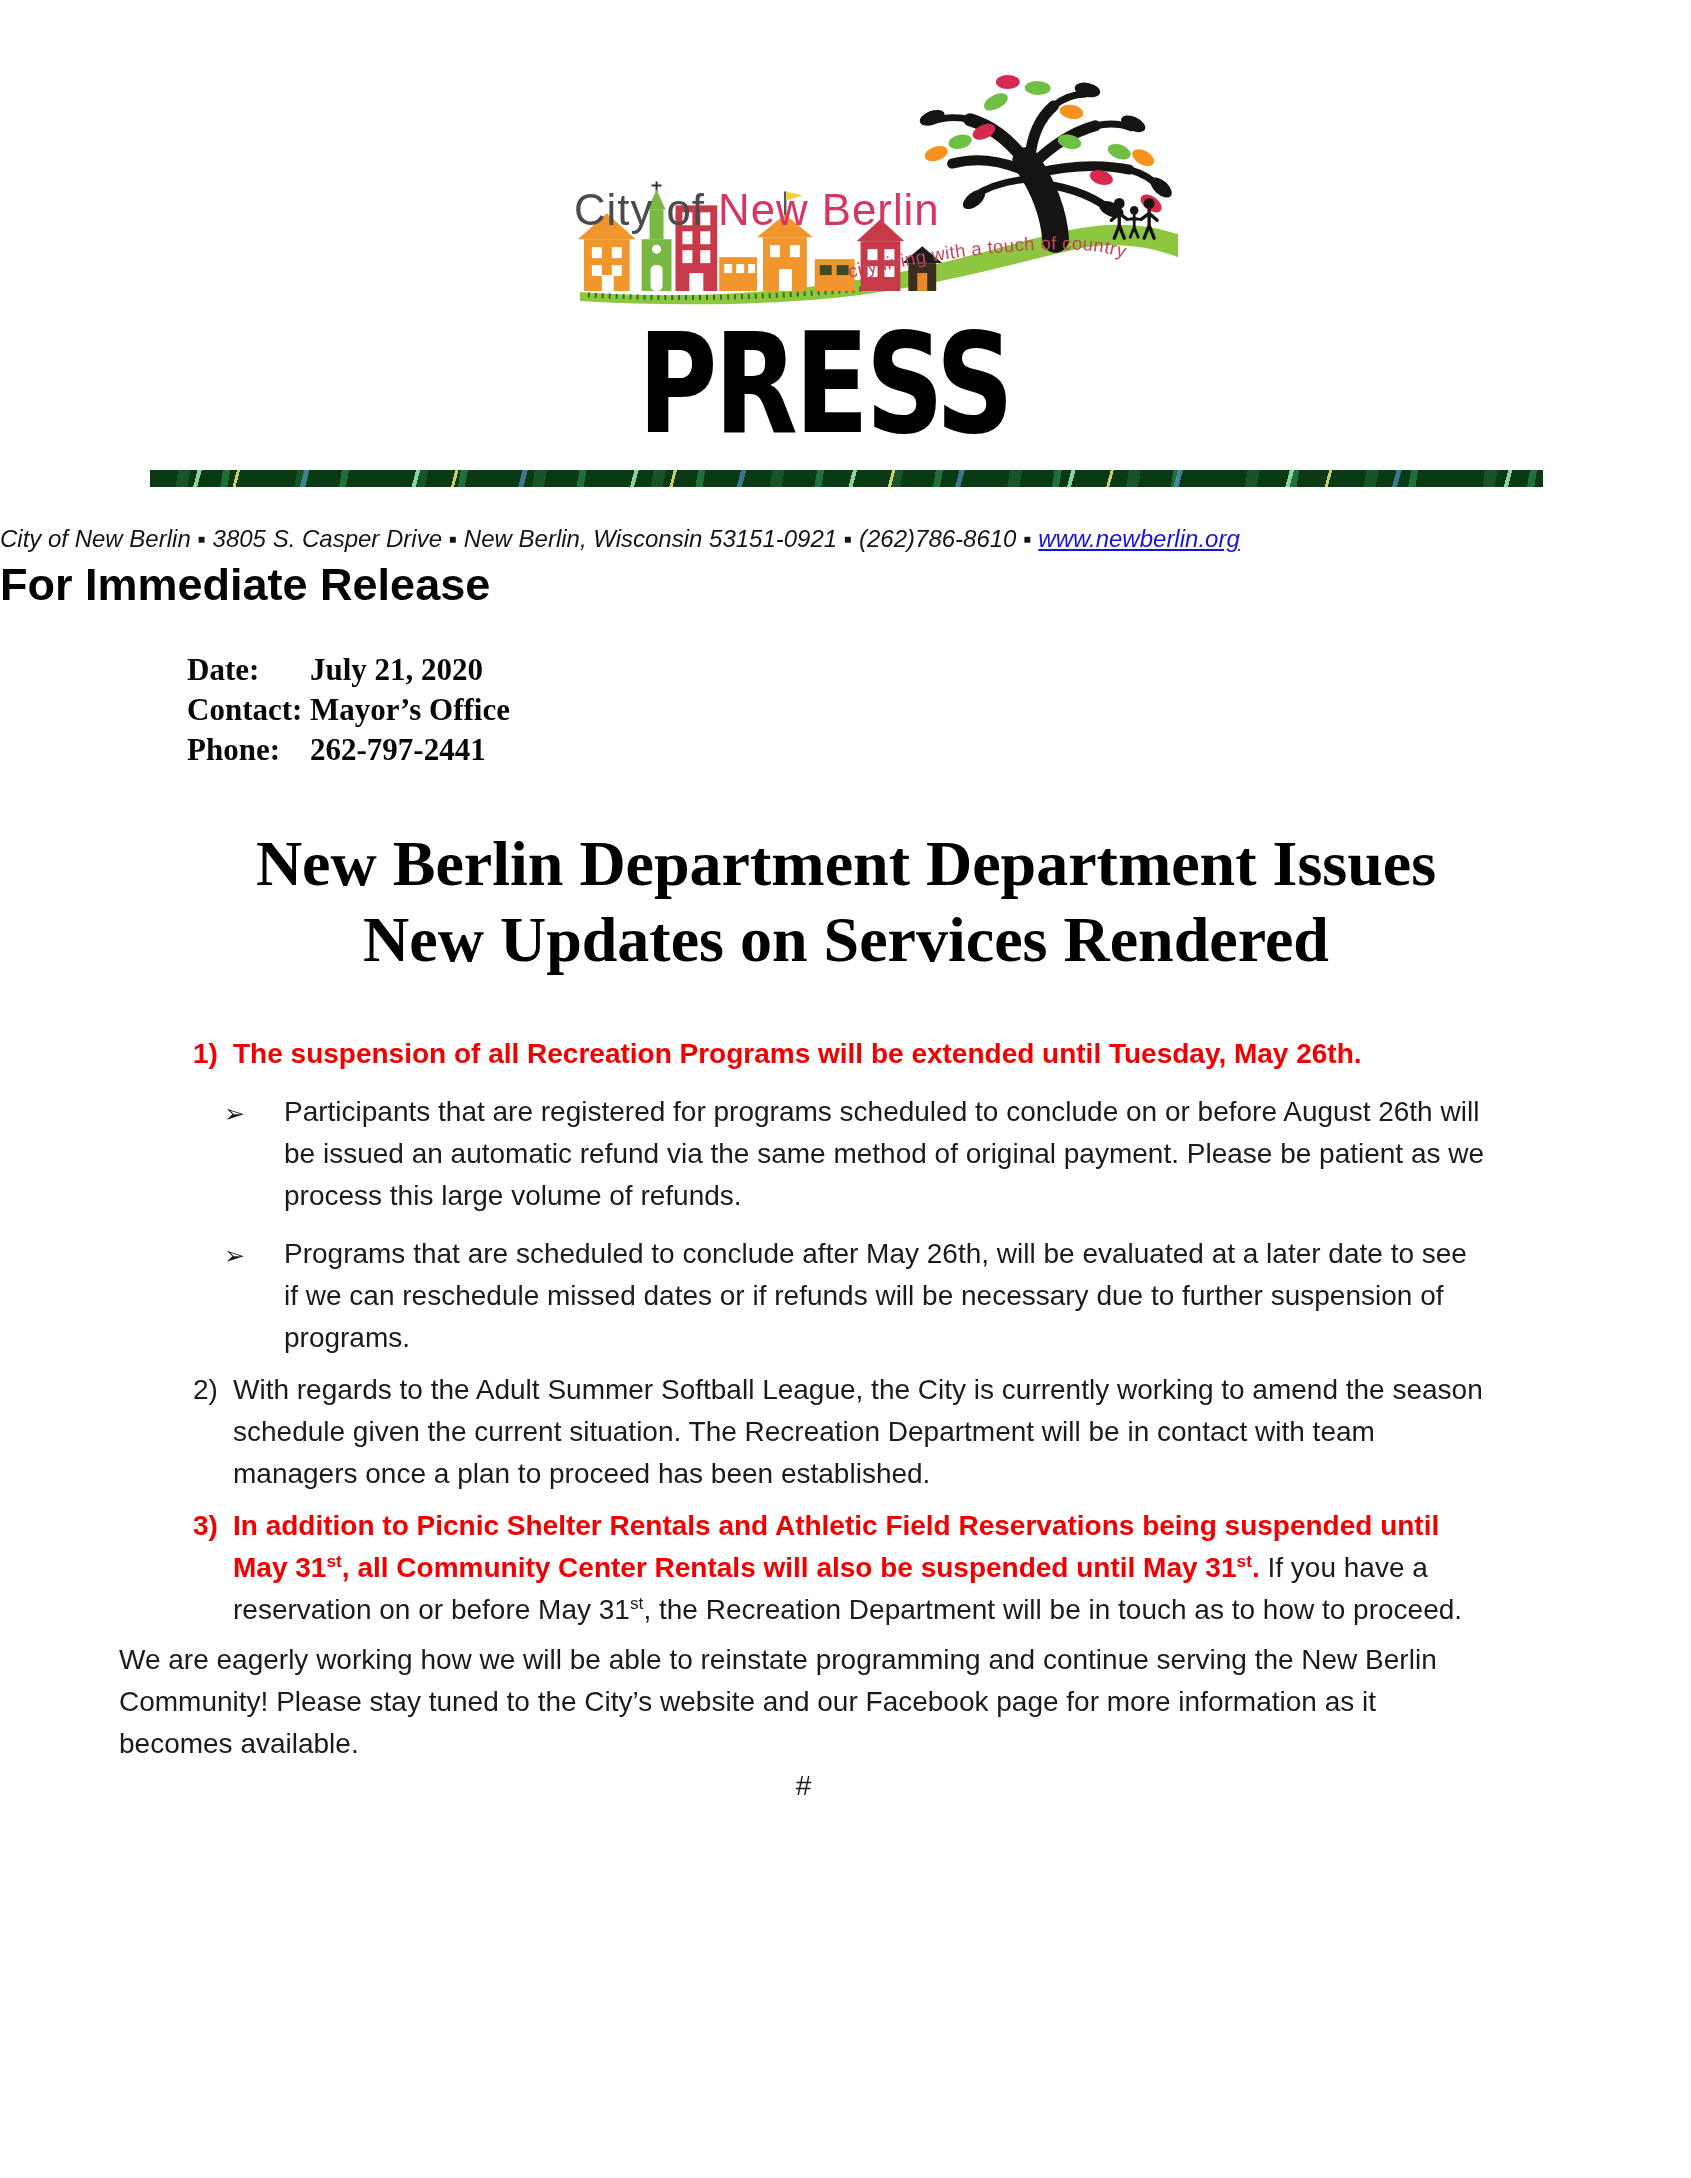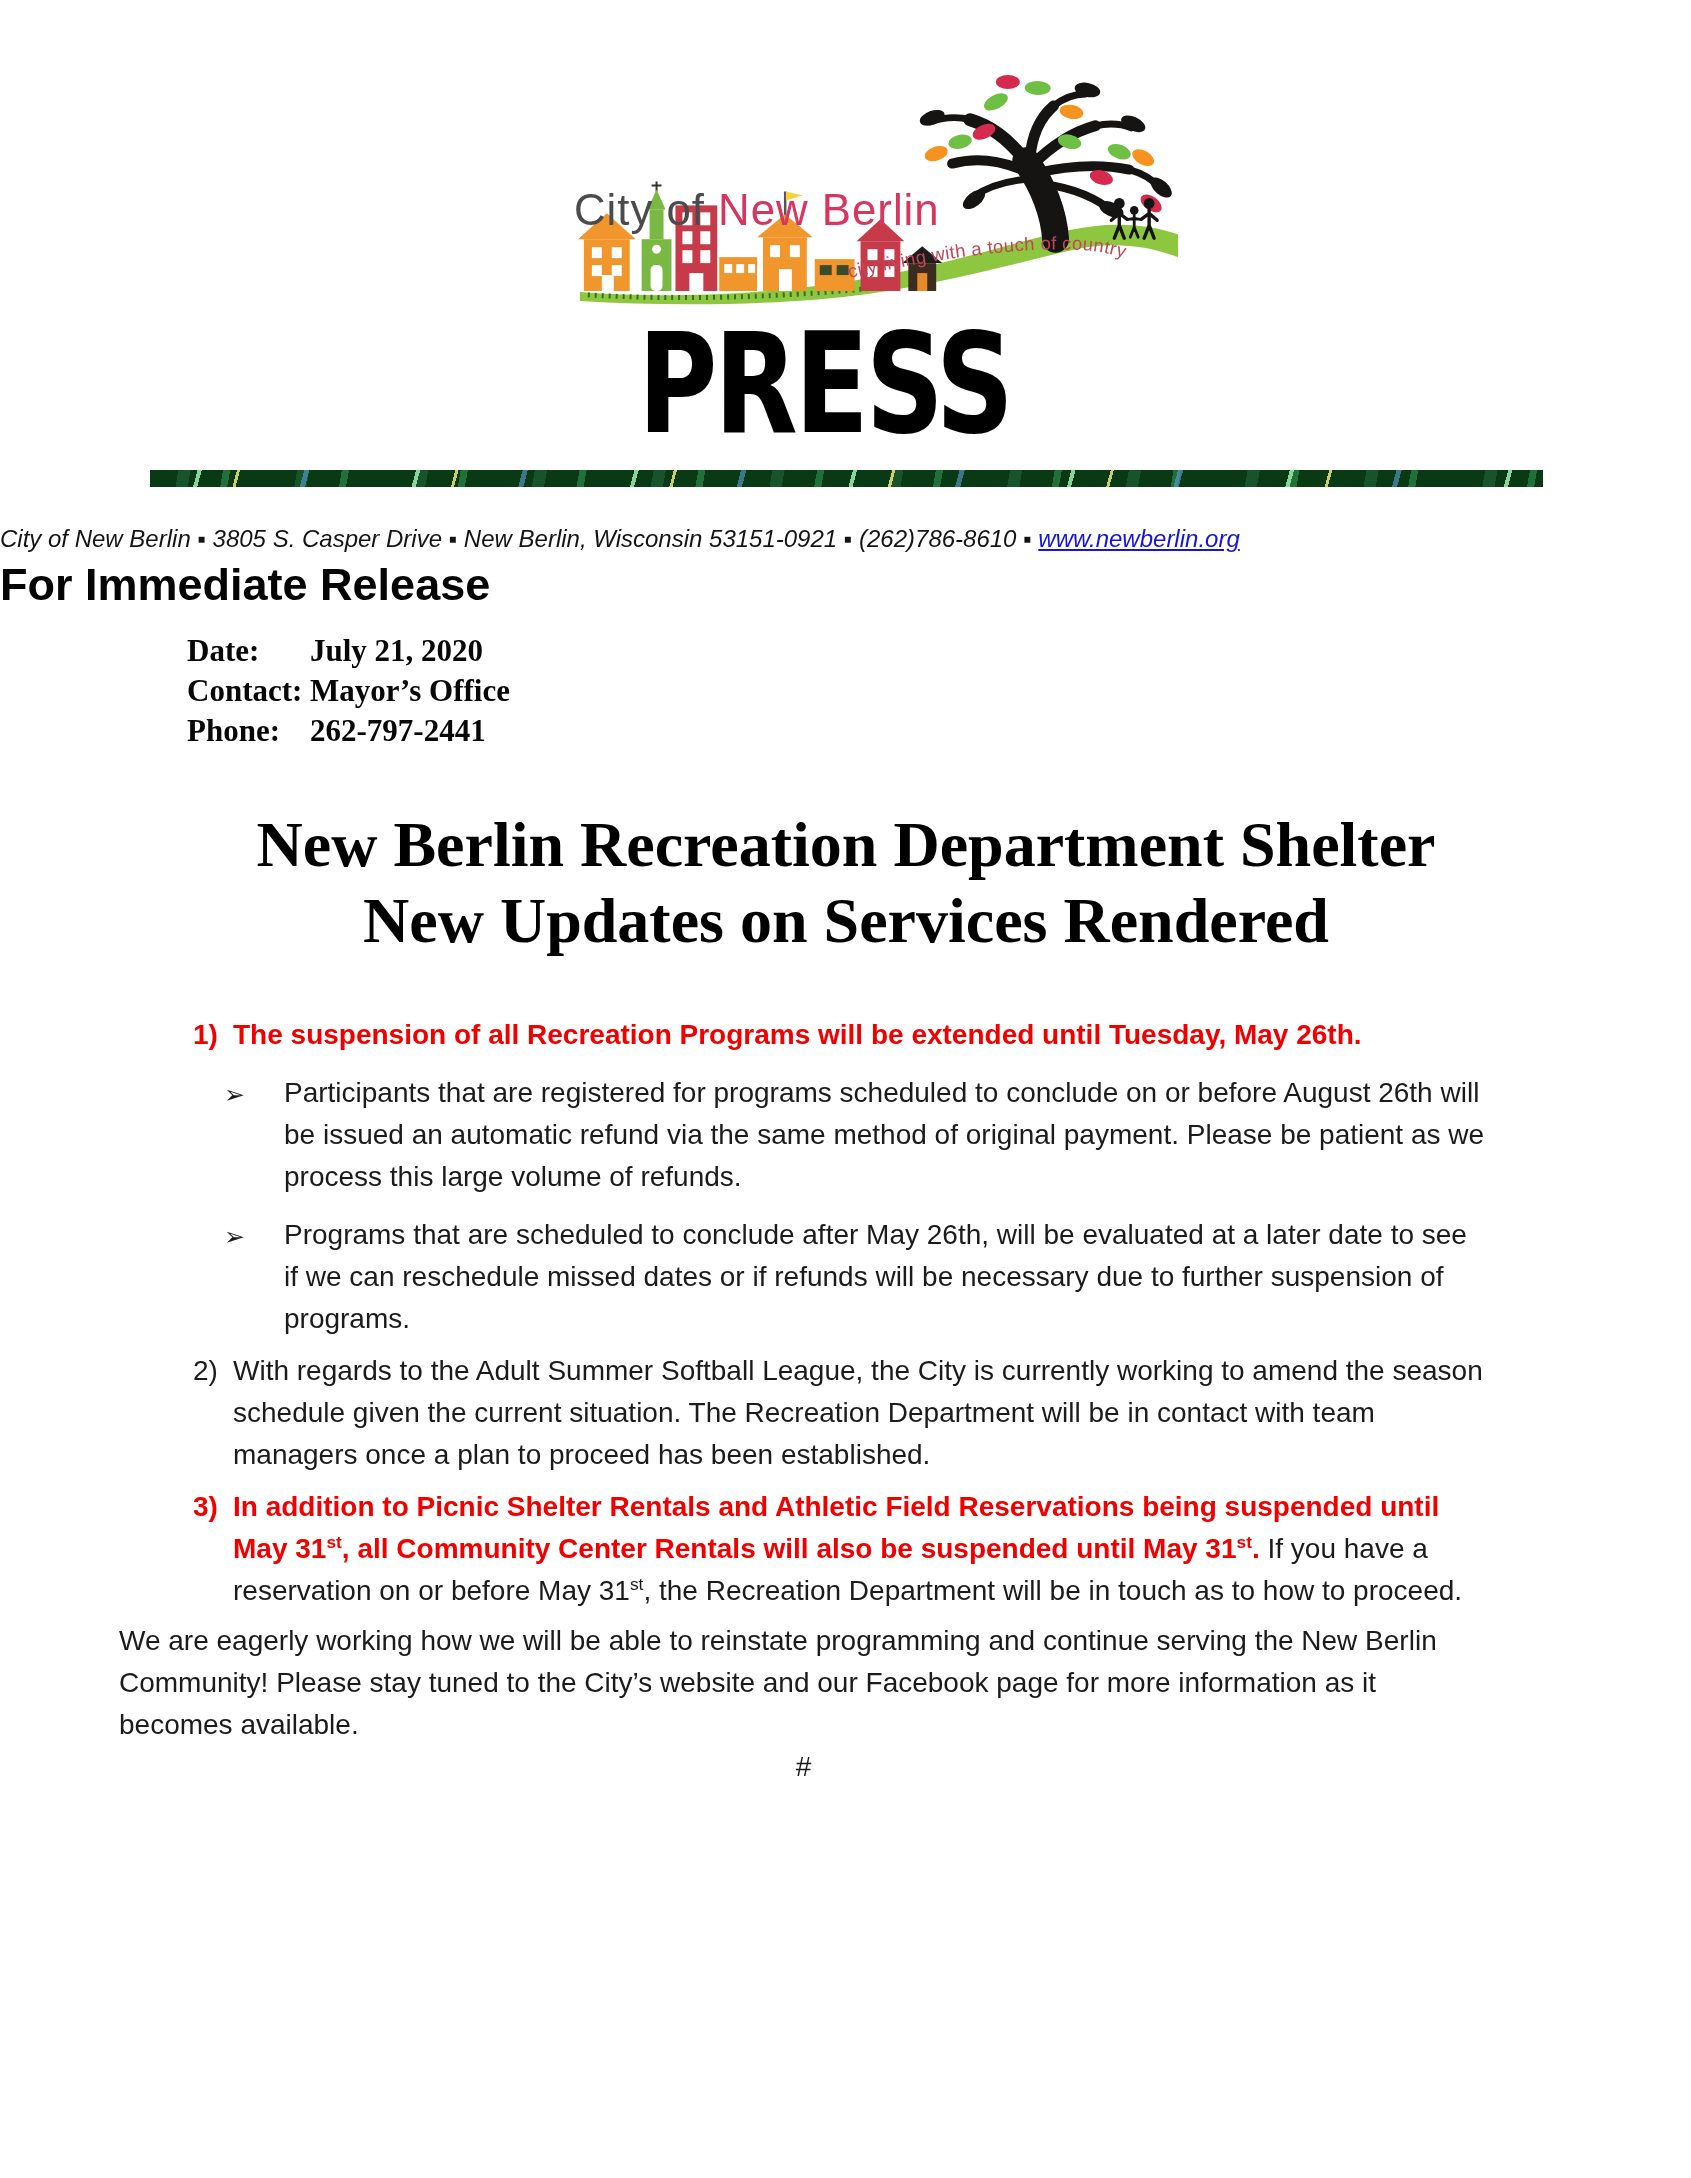--- a/index.html
+++ b/index.html
@@ -42,21 +42,21 @@
         #0a3a14 0 28px, #17542a 28px 40px, #0a3a14 40px 72px,
         #20703a 72px 79px, #0a3a14 79px 117px);
   }
 
   
   .contact-line { margin-top:38px; text-align:left; font-style:italic; font-size:24px; color:#141414; }
   .contact-line a { color:#1414dd; text-decoration:underline; }
   .fir { margin-top:6px; text-align:left; font-weight:700; font-size:45px; color:#040404; }
 
   
-  .info-block { margin:20px 0 0 187px; font-family:"Liberation Serif", serif; font-weight:700; font-size:31px; color:#070707; }
+  .info-block { margin:39px 0 0 187px; font-family:"Liberation Serif", serif; font-weight:700; font-size:31px; color:#070707; }
   .info-row { display:flex; line-height:40px; }
   .info-row .label { width:123px; flex:none; }
 
   
   .headline { margin-top:56px; text-align:center; font-family:"Liberation Serif", serif;
               font-weight:700; font-size:64px; line-height:76px; color:#000; }
 
   
   .doc-body { margin:55px 204px 0 119px; font-size:28px; line-height:42px; color:#1b1b1b; }
   .para { margin:0; }
@@ -214,21 +214,21 @@
       <span class="label">Contact:</span>
       <span class="value">Mayor’s Office</span>
     </div>
     <div class="info-row">
       <span class="label">Phone:</span>
       <span class="value">262-797-2441</span>
     </div>
   </div>
 
   <div class="headline">
-    <div>New Berlin Recreation Department Shelter</div>
+    <div>New Berlin Department Department Issues</div>
     <div>New Updates on Services Rendered</div>
   </div>
 
   <div class="doc-body">
 
 
     <div class="list-item">
       <span class="num red">1)</span>
       <span class="red">The suspension of all Recreation Programs will be extended until Tuesday, May 26th.</span>
     </div>

